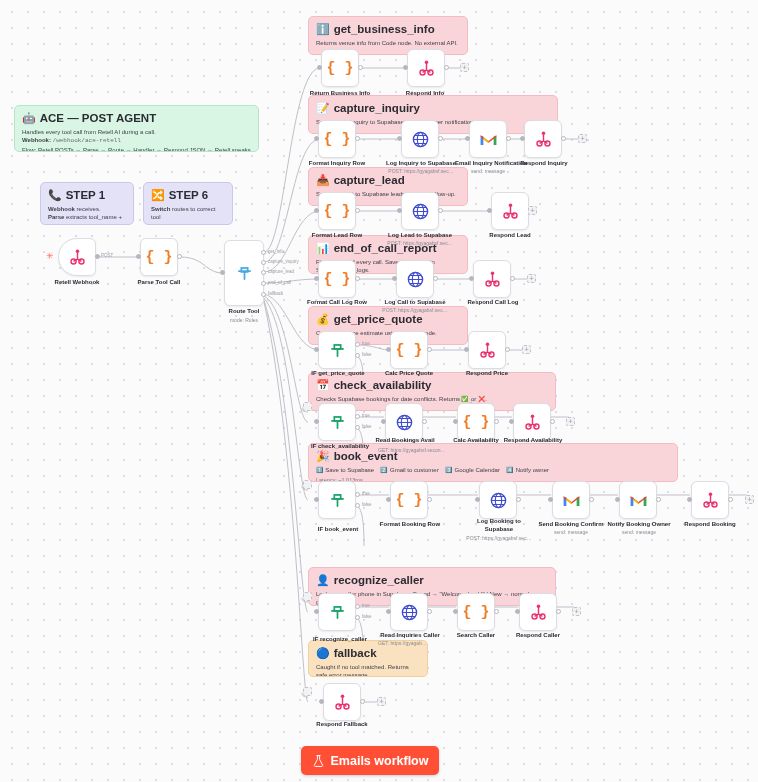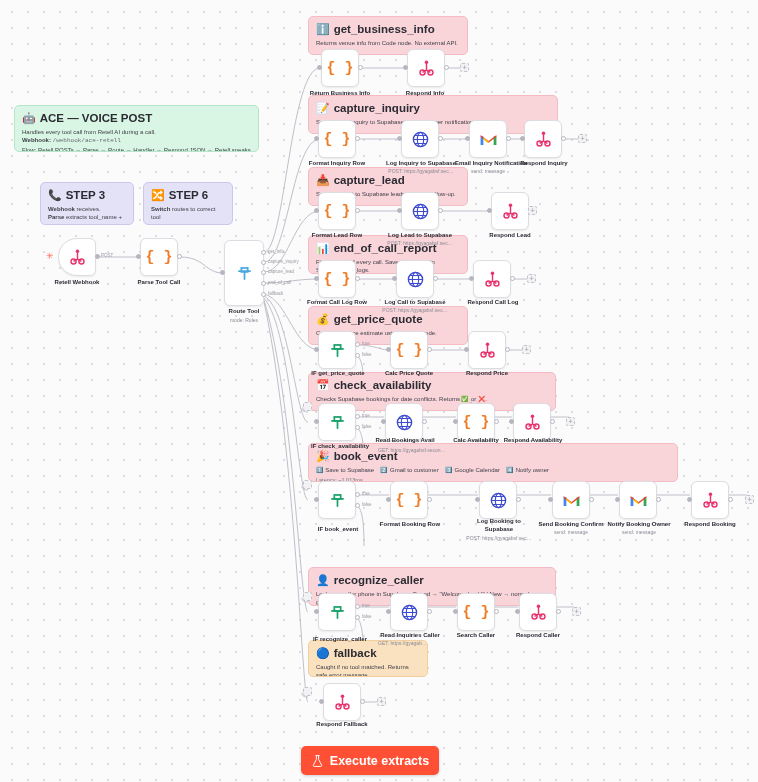--- a/index.html
+++ b/index.html
@@ -178,34 +178,34 @@
     <path class="w" d="M356,618 C362,618 364,640 364,668"></path>
     <path class="w" d="M308,602 C300,602 300,596 308,596"></path>
 
     <path class="w" d="M308,697 C300,697 300,691 308,691"></path>
     <path class="w" d="M361,702 L378,702"></path>
   </svg>
 
   <div class="note green" style="left:14px; top:105px; width:245px; height:47px;">
     <div class="note-title">
       <span class="emo">🤖</span>
-      <span>ACE — VOICE POST</span>
+      <span>ACE — POST AGENT</span>
     </div>
     <div class="note-body">
       <div>Handles every tool call from Retell AI during a call.</div>
       <div><span class="b">Webhook:</span>
            <span class="mono">/webhook/ace-retell</span></div>
       <div>Flow: Retell POSTs → Parse → Route → Handler → Respond JSON → Retell speaks to caller</div>
     </div>
   </div>
 
   <div class="note purple" style="left:40px; top:182px; width:94px; height:43px;">
     <div class="note-title">
       <span class="emo">📞</span>
-      <span>STEP 3</span>
+      <span>STEP 1</span>
     </div>
     <div class="note-body">
       <div><span class="b">Webhook</span><span> receives.</span></div>
       <div><span class="b">Parse</span><span> extracts tool_name + input.</span></div>
     </div>
   </div>
 
   <div class="note purple" style="left:143px; top:182px; width:90px; height:43px;">
     <div class="note-title">
       <span class="emo">🔀</span>
@@ -676,16 +676,16 @@
   </div>
   <div class="port filled" style="left:319px; top:699px;"></div>
   <div class="port" style="left:360px; top:699px;"></div>
   <div class="plusbox" style="left:377px; top:697px;">+</div>
   <div class="nlabel" style="left:308px; top:721px; width:68px;">Respond Fallback</div>
 
   <button id="execute">
     <svg width="13" height="14" viewBox="0 0 24 24">
       <path d="M9 2 H15 M10 2 V9 L4.5 19.5 A1.6 1.6 0 0 0 6 22 H18 A1.6 1.6 0 0 0 19.5 19.5 L14 9 V2" fill="none" stroke="#ffffff" stroke-width="1.8" stroke-linejoin="round" stroke-linecap="round"></path>
     </svg>
-    <span>Execute extracts</span>
+    <span>Emails workflow</span>
   </button>
 
 </div>
 
 </body></html>

